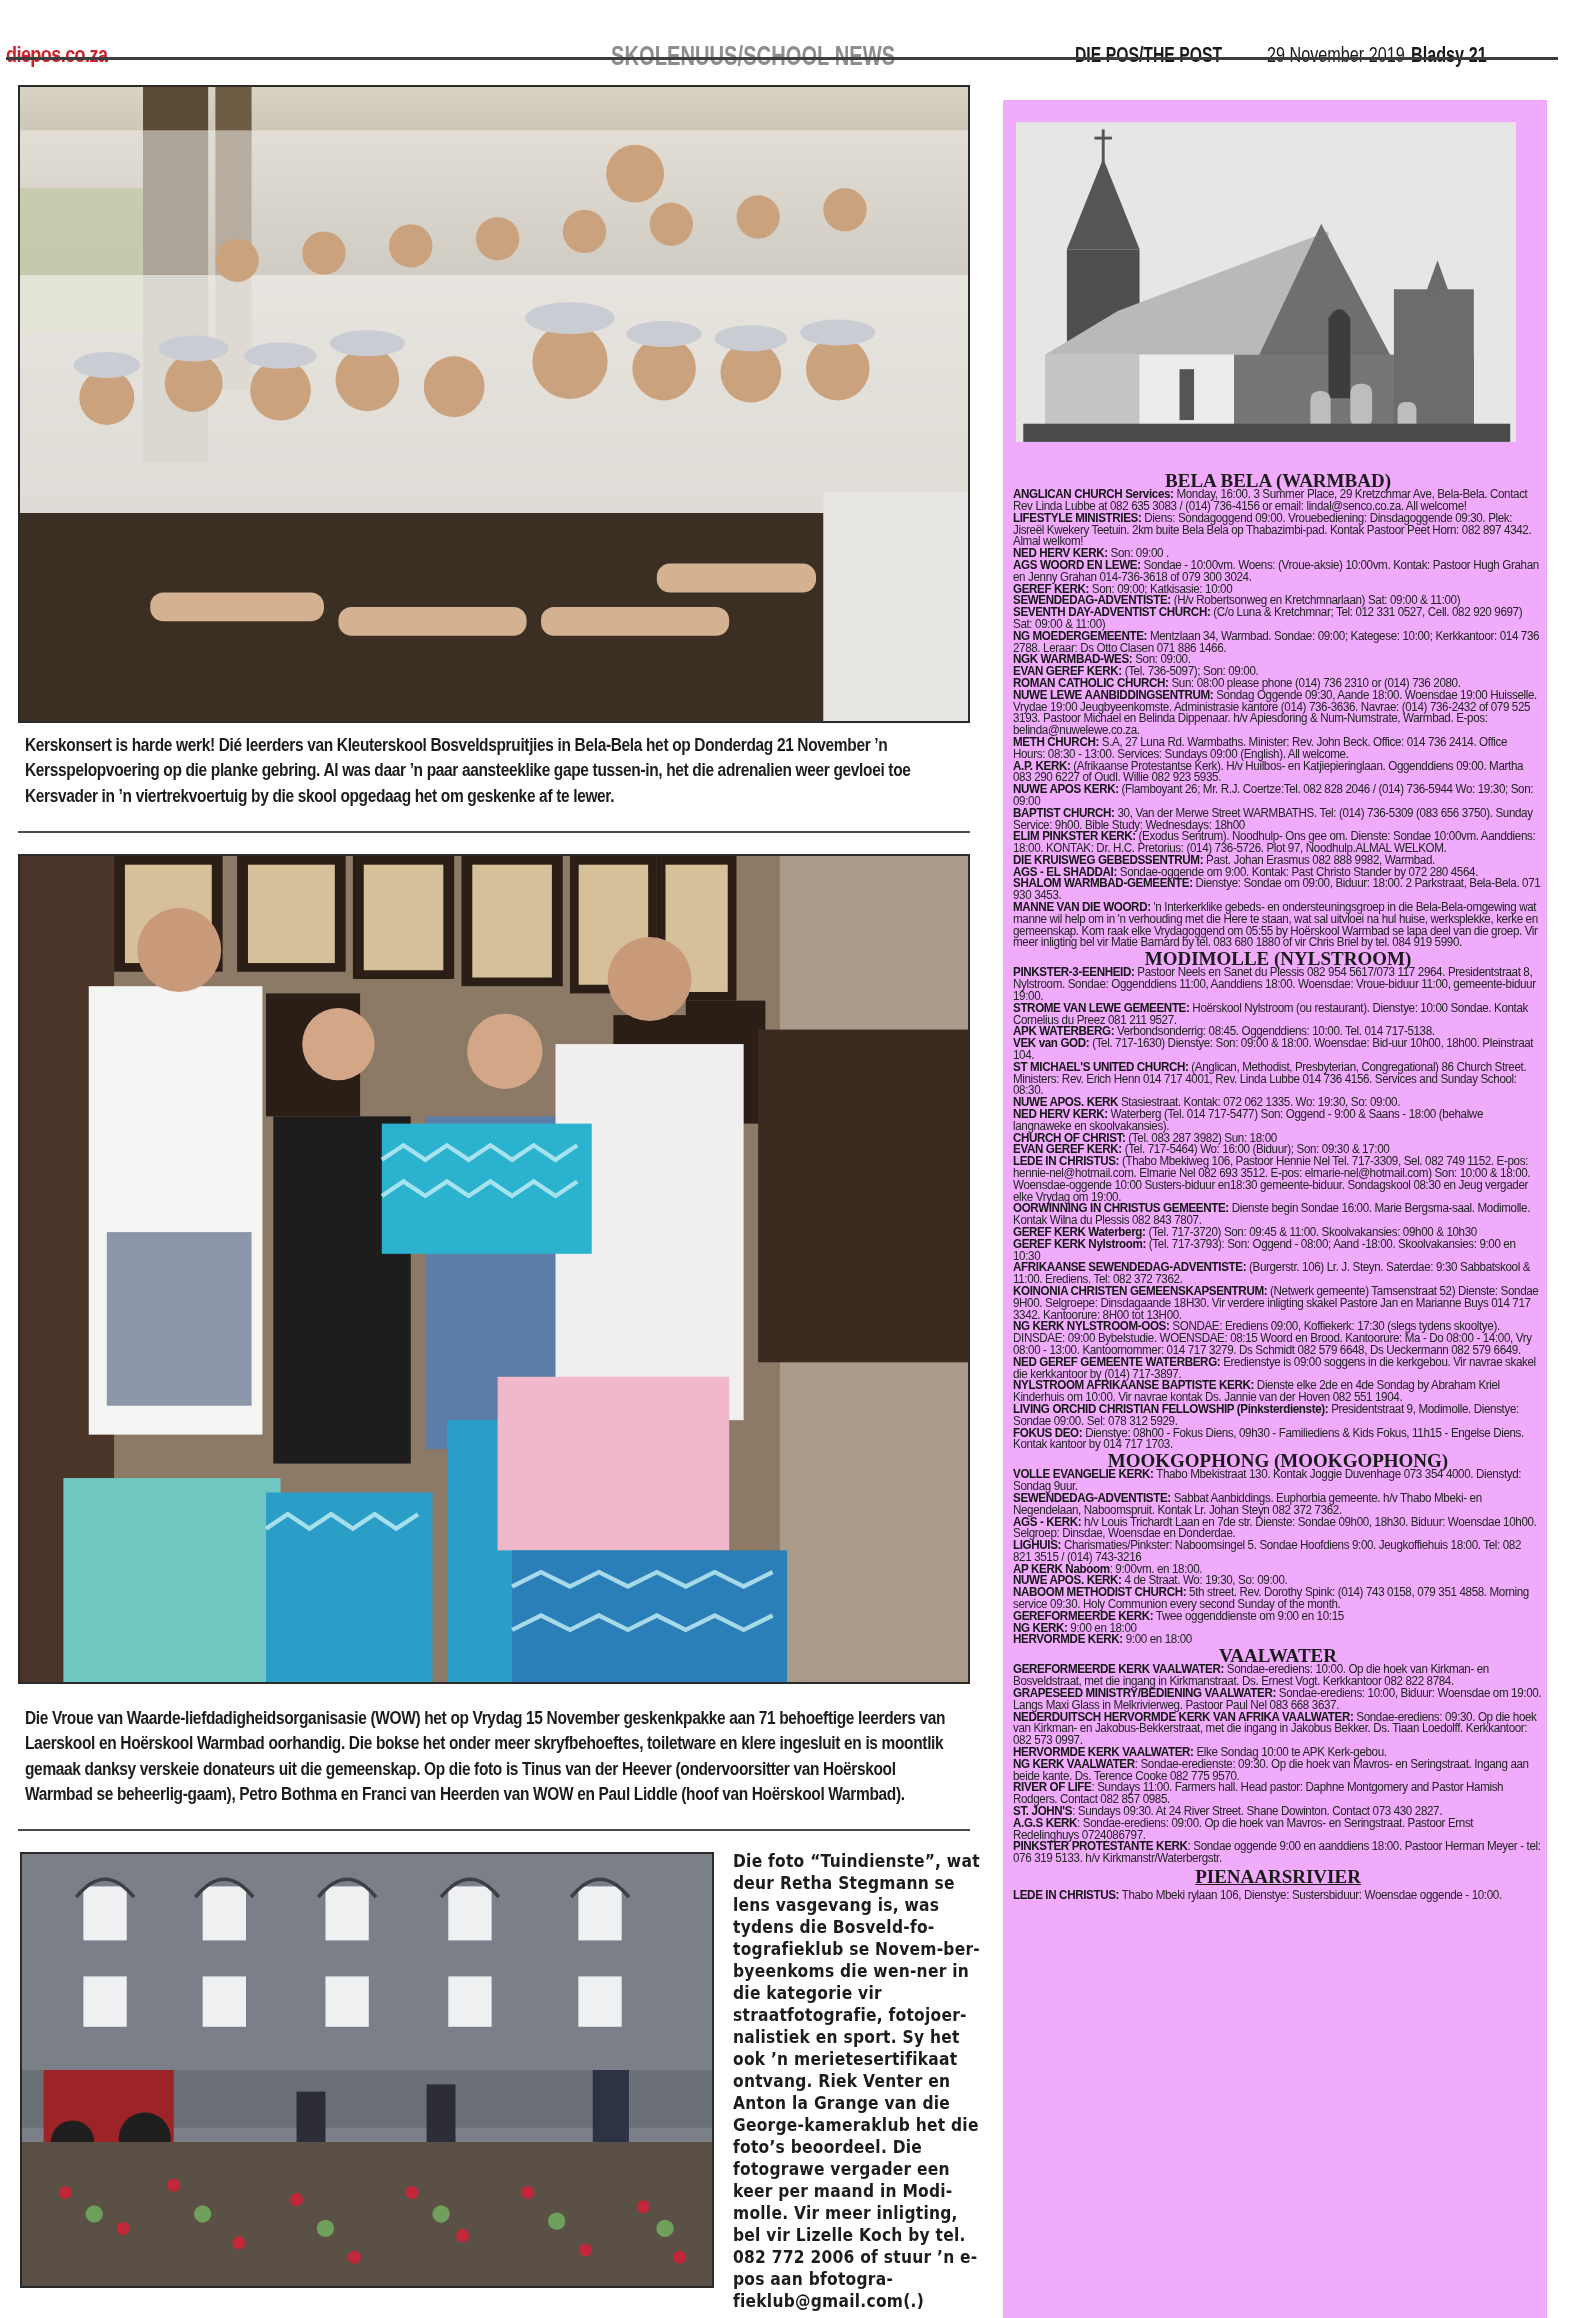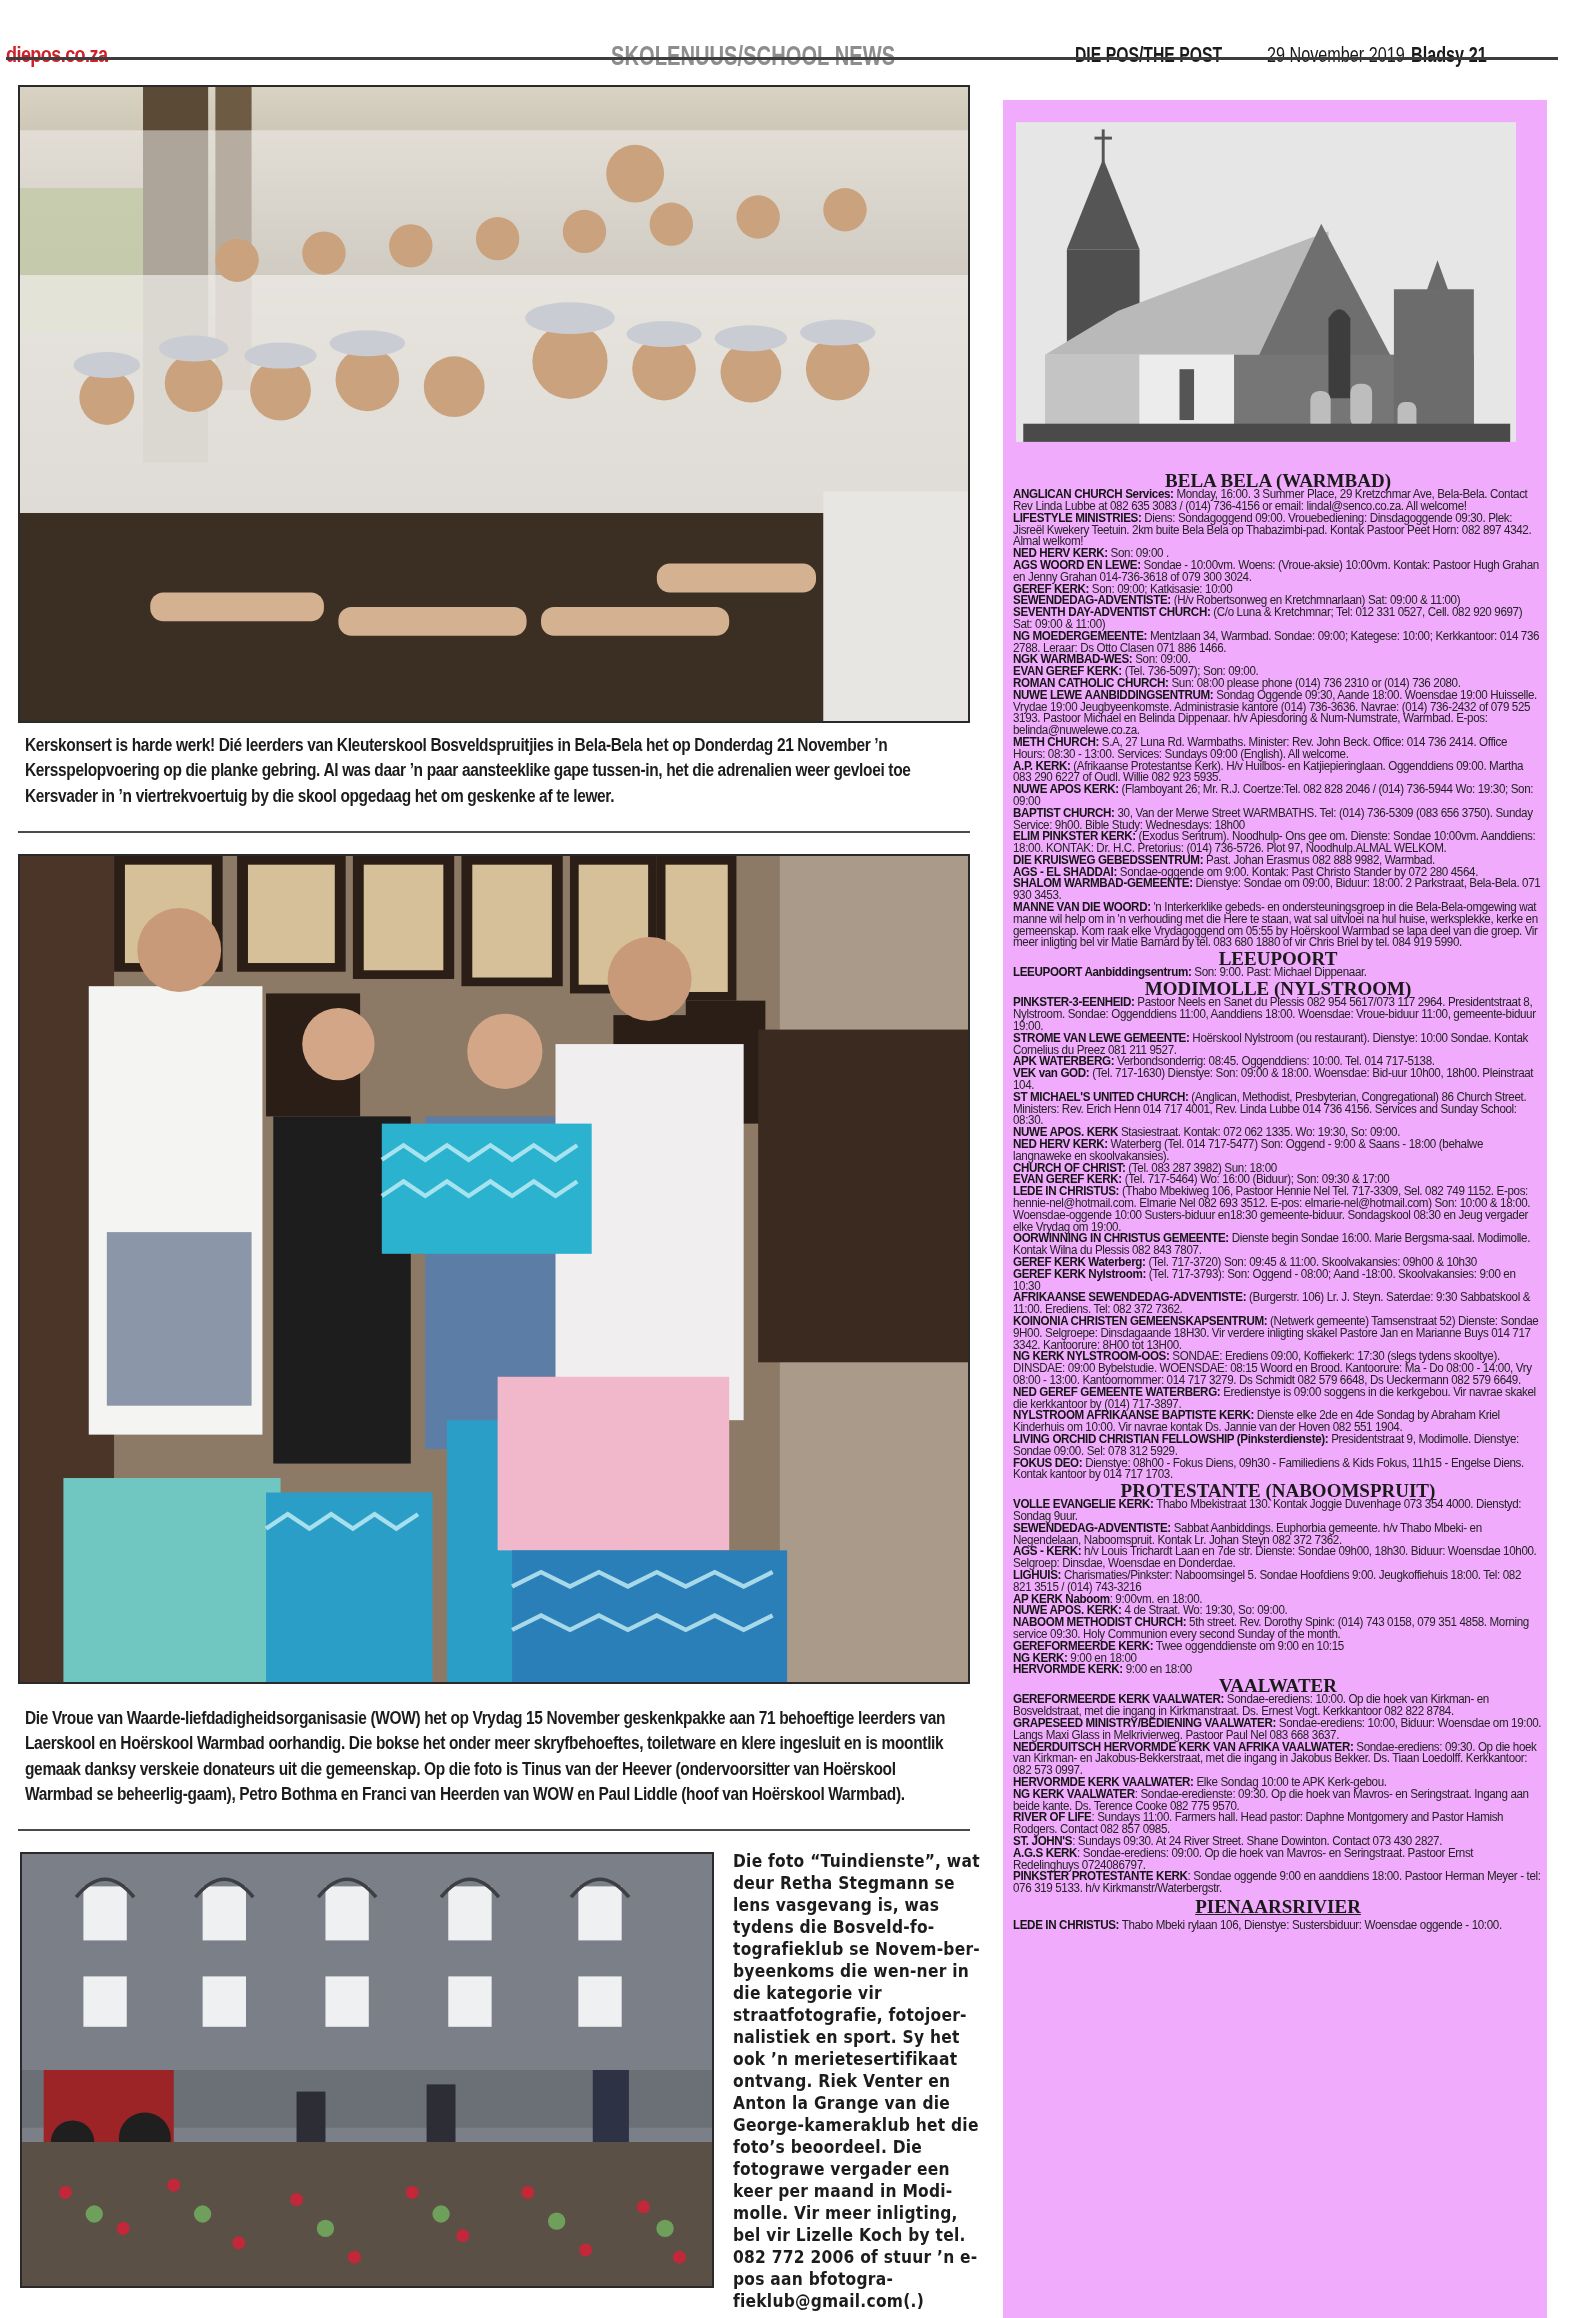--- a/index.html
+++ b/index.html
@@ -273,24 +273,20 @@
       <p class="entry"><b>NUWE APOS KERK:</b><span> (Flamboyant 26; Mr. R.J. Coertze:Tel. 082 828 2046 / (014) 736-5944 Wo: 19:30; Son: 09:00</span></p>
       <p class="entry"><b>BAPTIST CHURCH:</b><span> 30, Van der Merwe Street WARMBATHS. Tel: (014) 736-5309 (083 656 3750). Sunday Service: 9h00. Bible Study: Wednesdays: 18h00</span></p>
       <p class="entry"><b>ELIM PINKSTER KERK:</b><span> (Exodus Sentrum). Noodhulp- Ons gee om. Dienste: Sondae 10:00vm. Aanddiens: 18:00. KONTAK: Dr. H.C. Pretorius: (014) 736-5726. Plot 97, Noodhulp.ALMAL WELKOM.</span></p>
       <p class="entry"><b>DIE KRUISWEG GEBEDSSENTRUM:</b><span> Past. Johan Erasmus 082 888 9982, Warmbad.</span></p>
       <p class="entry"><b>AGS - EL SHADDAI:</b><span> Sondae-oggende om 9:00. Kontak: Past Christo Stander by 072 280 4564.</span></p>
       <p class="entry"><b>SHALOM WARMBAD-GEMEENTE:</b><span> Dienstye: Sondae om 09:00, Biduur: 18:00. 2 Parkstraat, Bela-Bela. 071 930 3453.</span></p>
       <p class="entry"><b>MANNE VAN DIE WOORD:</b><span> 'n Interkerklike gebeds- en ondersteuningsgroep in die Bela-Bela-omgewing wat manne wil help om in 'n verhouding met die Here te staan, wat sal uitvloei na hul huise, werksplekke, kerke en gemeenskap. Kom raak elke Vrydagoggend om 05:55 by Hoërskool Warmbad se lapa deel van die groep. Vir meer inligting bel vir Matie Barnard by tel. 083 680 1880 of vir Chris Briel by tel. 084 919 5990.</span></p>
     </section>
 
 
-    <section>
-      <h3 class="region">LEEUPOORT</h3>
-      <p class="entry"><b>LEEUPOORT Aanbiddingsentrum:</b><span> Son: 9:00. Past: Michael Dippenaar.</span></p>
-    </section>
 
     <section>
       <h3 class="region">MODIMOLLE (NYLSTROOM)</h3>
       <p class="entry"><b>PINKSTER-3-EENHEID:</b><span> Pastoor Neels en Sanet du Plessis 082 954 5617/073 117 2964. Presidentstraat 8, Nylstroom. Sondae: Oggenddiens 11:00, Aanddiens 18:00. Woensdae: Vroue-biduur 11:00, gemeente-biduur 19:00.</span></p>
       <p class="entry"><b>STROME VAN LEWE GEMEENTE:</b><span> Hoërskool Nylstroom (ou restaurant). Dienstye: 10:00 Sondae. Kontak Cornelius du Preez 081 211 9527.</span></p>
       <p class="entry"><b>APK WATERBERG:</b><span> Verbondsonderrig: 08:45. Oggenddiens: 10:00. Tel. 014 717-5138.</span></p>
       <p class="entry"><b>VEK van GOD:</b><span> (Tel. 717-1630)  Dienstye: Son: 09:00 &amp; 18:00. Woensdae: Bid-uur 10h00, 18h00. Pleinstraat 104.</span></p>
       <p class="entry"><b>ST MICHAEL'S UNITED CHURCH:</b><span> (Anglican, Methodist, Presbyterian, Congregational) 86 Church Street. Ministers: Rev. Erich Henn 014 717 4001, Rev. Linda Lubbe 014 736 4156. Services and Sunday School: 08:30.</span></p>
       <p class="entry"><b>NUWE APOS. KERK</b><span> Stasiestraat. Kontak: 072 062 1335. Wo: 19:30, So: 09:00.</span></p>
       <p class="entry"><b>NED HERV KERK:</b><span> Waterberg (Tel. 014 717-5477)  Son: Oggend - 9:00 &amp; Saans - 18:00 (behalwe langnaweke en skoolvakansies).</span></p>
@@ -303,21 +299,21 @@
       <p class="entry"><b>AFRIKAANSE SEWENDEDAG-ADVENTISTE:</b><span> (Burgerstr. 106) Lr. J. Steyn. Saterdae: 9:30 Sabbatskool &amp; 11:00. Erediens. Tel: 082 372 7362.</span></p>
       <p class="entry"><b>KOINONIA CHRISTEN GEMEENSKAPSENTRUM:</b><span> (Netwerk gemeente) Tamsenstraat 52) Dienste: Sondae 9H00. Selgroepe: Dinsdagaande 18H30. Vir verdere inligting skakel Pastore Jan en Marianne Buys 014 717 3342. Kantoorure: 8H00 tot 13H00.</span></p>
       <p class="entry"><b>NG KERK NYLSTROOM-OOS:</b><span> SONDAE: Erediens 09:00, Koffiekerk: 17:30 (slegs tydens skooltye). DINSDAE: 09:00 Bybelstudie. WOENSDAE: 08:15 Woord en Brood. Kantoorure: Ma - Do 08:00 - 14:00, Vry 08:00 - 13:00. Kantoornommer: 014 717 3279. Ds Schmidt 082 579 6648, Ds Ueckermann 082 579 6649.</span></p>
       <p class="entry"><b>NED GEREF GEMEENTE WATERBERG:</b><span> Eredienstye is 09:00 soggens in die kerkgebou. Vir navrae skakel die kerkkantoor by (014) 717-3897.</span></p>
       <p class="entry"><b>NYLSTROOM AFRIKAANSE BAPTISTE KERK:</b><span> Dienste elke 2de en 4de Sondag by Abraham Kriel Kinderhuis om 10:00. Vir navrae kontak Ds. Jannie van der Hoven 082 551 1904.</span></p>
       <p class="entry"><b>LIVING ORCHID CHRISTIAN FELLOWSHIP (Pinksterdienste):</b><span> Presidentstraat 9, Modimolle. Dienstye: Sondae 09:00. Sel: 078 312 5929.</span></p>
       <p class="entry"><b>FOKUS DEO:</b><span> Dienstye: 08h00 - Fokus Diens, 09h30 - Familiediens &amp; Kids Fokus, 11h15 - Engelse Diens. Kontak kantoor by 014 717 1703.</span></p>
     </section>
 
     <section>
-      <h3 class="region">PROTESTANTE (NABOOMSPRUIT)</h3>
+      <h3 class="region">MOOKGOPHONG (MOOKGOPHONG)</h3>
       <p class="entry"><b>VOLLE EVANGELIE KERK:</b><span> Thabo Mbekistraat 130. Kontak Joggie Duvenhage 073 354 4000. Dienstyd: Sondag 9uur.</span></p>
       <p class="entry"><b>SEWENDEDAG-ADVENTISTE:</b><span> Sabbat Aanbiddings. Euphorbia gemeente. h/v Thabo Mbeki- en Negendelaan, Naboomspruit. Kontak Lr. Johan Steyn 082 372 7362.</span></p>
       <p class="entry"><b>AGS - KERK:</b><span> h/v Louis Trichardt Laan en 7de str. Dienste: Sondae 09h00, 18h30. Biduur: Woensdae 10h00. Selgroep: Dinsdae, Woensdae en Donderdae.</span></p>
       <p class="entry"><b>LIGHUIS:</b><span> Charismaties/Pinkster: Naboomsingel 5. Sondae Hoofdiens 9:00. Jeugkoffiehuis 18:00. Tel: 082 821 3515 / (014) 743-3216</span></p>
       <p class="entry"><b>AP KERK Naboom</b><span>: 9:00vm. en 18:00.</span></p>
       <p class="entry"><b>NUWE APOS. KERK:</b><span> 4 de Straat. Wo: 19:30, So: 09:00.</span></p>
       <p class="entry"><b>NABOOM METHODIST CHURCH:</b><span> 5th street. Rev. Dorothy Spink: (014) 743 0158, 079 351 4858. Morning service 09:30. Holy Communion every second Sunday of the month.</span></p>
       <p class="entry"><b>GEREFORMEERDE KERK:</b><span> Twee oggenddienste om 9:00 en 10:15</span></p>
       <p class="entry"><b>NG KERK:</b><span> 9:00 en 18:00</span></p>
       <p class="entry"><b>HERVORMDE KERK:</b><span> 9:00 en 18:00</span></p>

